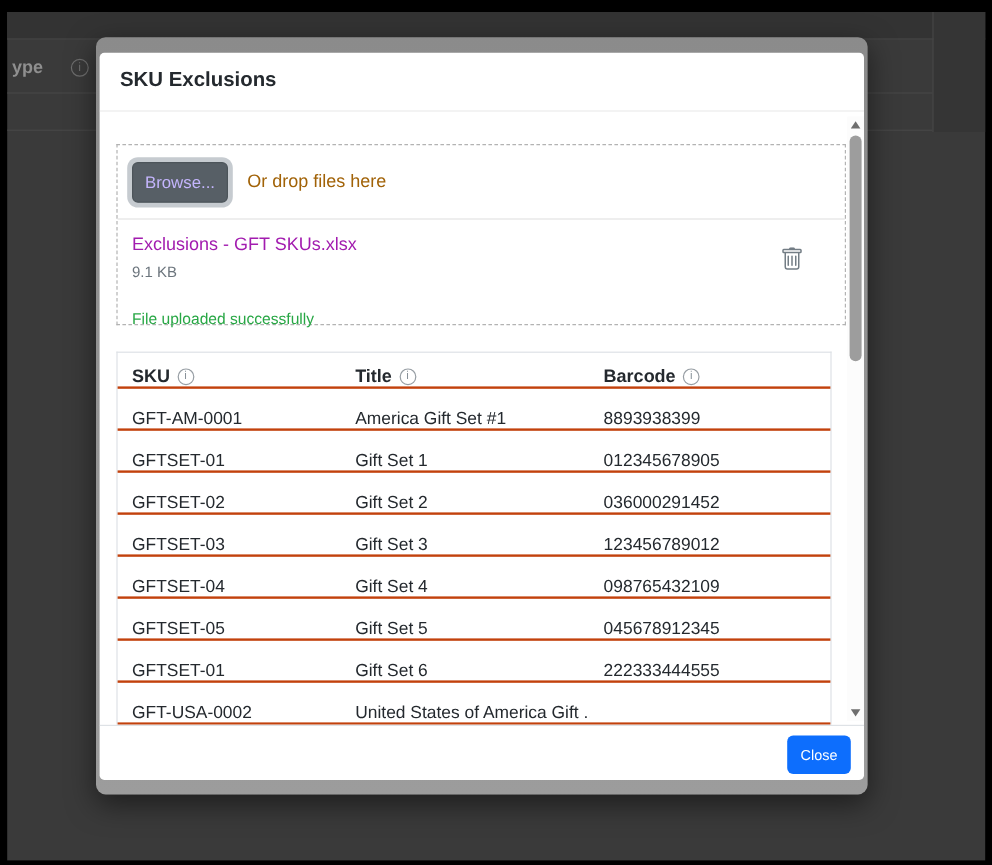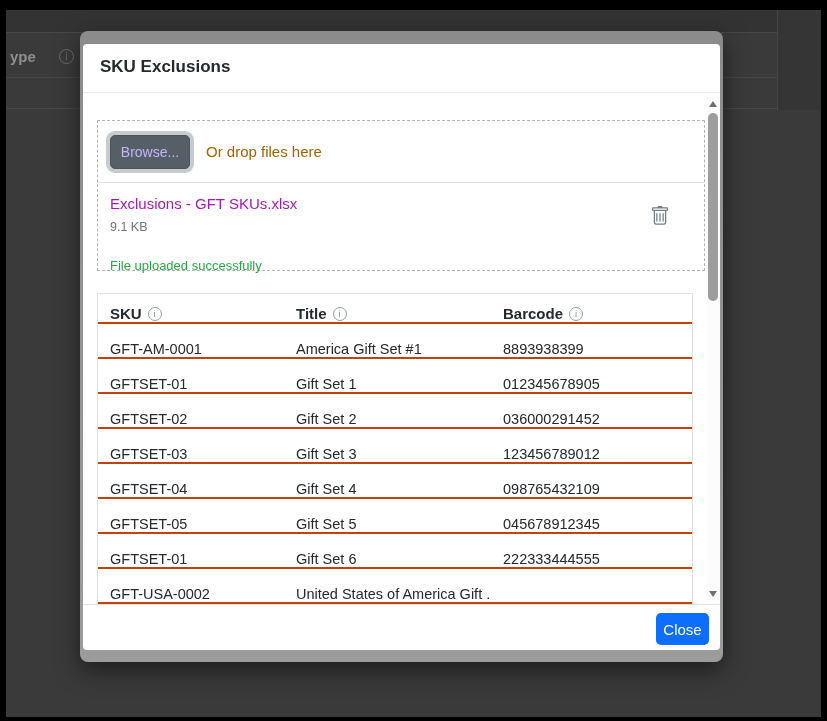--- a/index.html
+++ b/index.html
@@ -57,21 +57,21 @@
   
   .sb-track { position:absolute; left:623px; top:4px; width:14px; height:504px; background:#fcfcfc; }
   .sb-arrow { position:absolute; left:3px; width:0; height:0; border-left:4.5px solid transparent; border-right:4.5px solid transparent; }
   .sb-arrow.up { top:4px; border-bottom:6px solid #6f6f6f; }
   .sb-arrow.down { bottom:4px; border-top:6px solid #6f6f6f; }
   .sb-thumb { position:absolute; left:2px; top:16px; width:10px; height:188px; background:#9d9d9d; border-radius:5px; }
 
   
   .m-footer { position:relative; height:46px; border-top:1px solid #dee2e6; }
   .close-btn { position:absolute; right:11px; top:8px; width:53px; height:32px; color:#fff; border:none; border-radius:5px;
-               font-size:15px; font-family:"Liberation Sans", sans-serif; cursor:pointer; }
+               font-size:12px; font-family:"Liberation Sans", sans-serif; cursor:pointer; }
   .green { color:#28a745; }
 </style>
 </head>
 <body>
 
 <div class="screen">
 
   <div class="backdrop">
     <div class="bd-topstrip"></div>
     <div class="bg-label-row">

